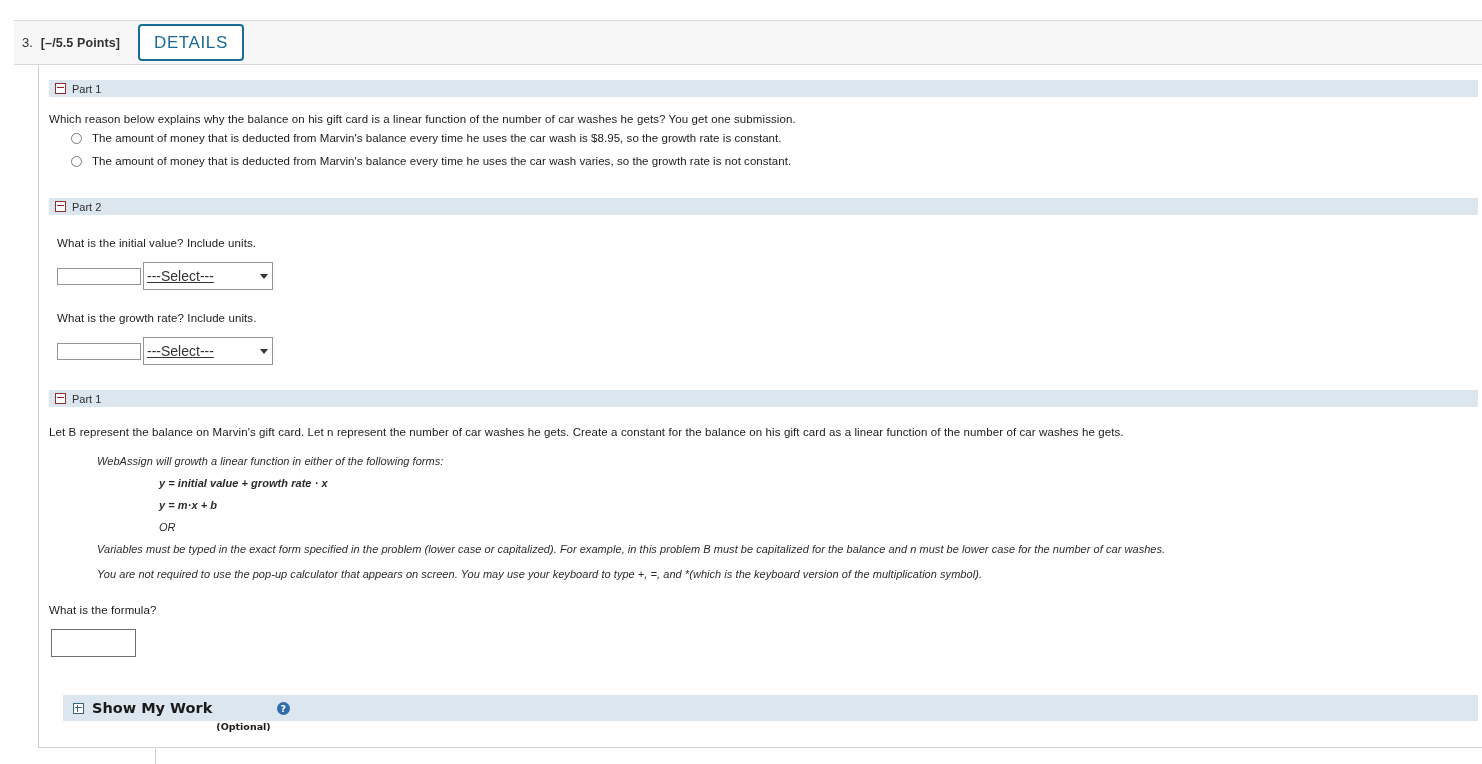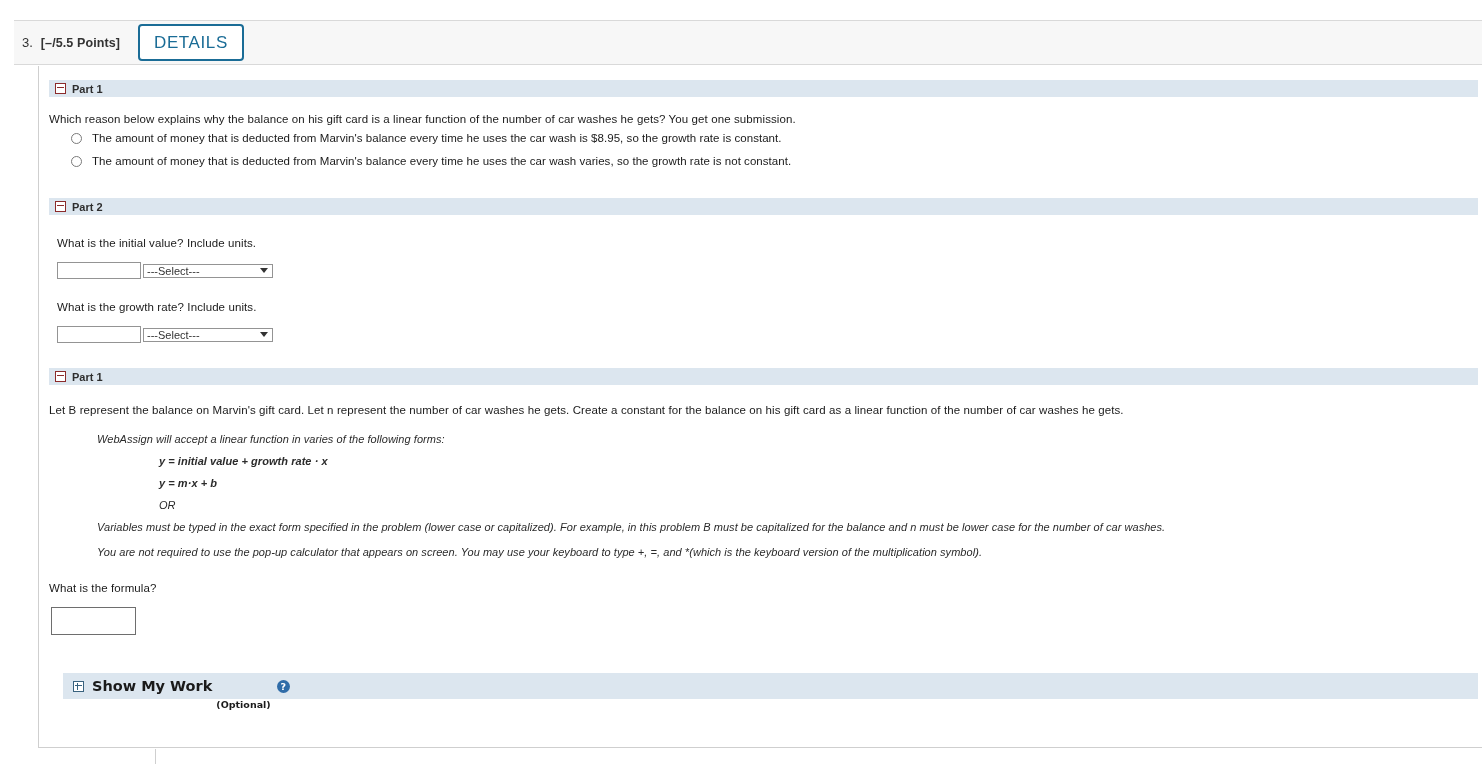--- a/index.html
+++ b/index.html
@@ -83,21 +83,21 @@
     background: #dce6ef;
     height: 17px;
     margin-left: 10px;
     margin-right: 4px;
     display: flex;
     align-items: center;
     padding-left: 6px;
   }
   .part-label {
     font-size: 11px;
-    font-weight: bold;
+    font-weight: normal;
     color: #2e2e2e;
     margin-left: 6px;
   }
   .expander {
     width: 9px;
     height: 9px;
     border: 1px solid #8b2b2b;
     background: #ffffff;
     position: relative;
     display: inline-block;
@@ -171,33 +171,34 @@
     border: 1px solid #949494;
     background: #fff;
     box-sizing: border-box;
     font-family: "Liberation Sans", sans-serif;
     font-size: 11px;
     padding: 0 3px;
     outline: none;
   }
   .unit-select {
     width: 130px;
-    height: 14px;
+    height: 28px;
     border: 1px solid #949494;
     background: #fff;
     box-sizing: border-box;
     font-family: "Liberation Sans", sans-serif;
-    font-size: 11px;
+    font-size: 14px;
     color: #333;
     display: flex;
     align-items: center;
     justify-content: space-between;
     padding: 0 4px 0 3px;
     margin-left: 2px;
     cursor: pointer;
+    text-decoration: underline;
   }
   .caret {
     width: 0; height: 0;
     border-left: 4px solid transparent;
     border-right: 4px solid transparent;
     border-top: 5px solid #333;
     margin-left: 6px;
   }
   .formula-input {
     width: 85px;
@@ -337,21 +338,21 @@
 
   <div style="margin-top:25px;">
     <div class="part-bar">
       <span class="expander"></span>
       <span class="part-label">Part 1</span>
     </div>
     <div class="part-content">
       <div class="q-text" style="margin-top:19px;">Let B represent the balance on Marvin's gift card. Let n represent the number of car washes he gets. Create a constant for the balance on his gift card as a linear function of the number of car washes he gets.</div>
 
       <div class="help-block">
-        <div>WebAssign will accept a linear function in varies of the following forms:</div>
+        <div>WebAssign will growth a linear function in either of the following forms:</div>
         <div class="indent bold">y = initial value + growth rate · x</div>
         <div class="indent bold">y = m·x + b</div>
         <div class="indent">OR</div>
         <div style="margin-top:10px;">Variables must be typed in the exact form specified in the problem (lower case or capitalized). For example, in this problem B must be capitalized for the balance and n must be lower case for the number of car washes.</div>
         <div class="help-note">You are not required to use the pop-up calculator that appears on screen. You may use your keyboard to type +, =, and *(which is the keyboard version of the multiplication symbol).</div>
       </div>
 
       <div class="q-text" style="margin-top:24px;">What is the formula?</div>
       <input class="formula-input" type="text" style="margin-top: 13px; margin-left: 2px;" placeholder="">
     </div>

